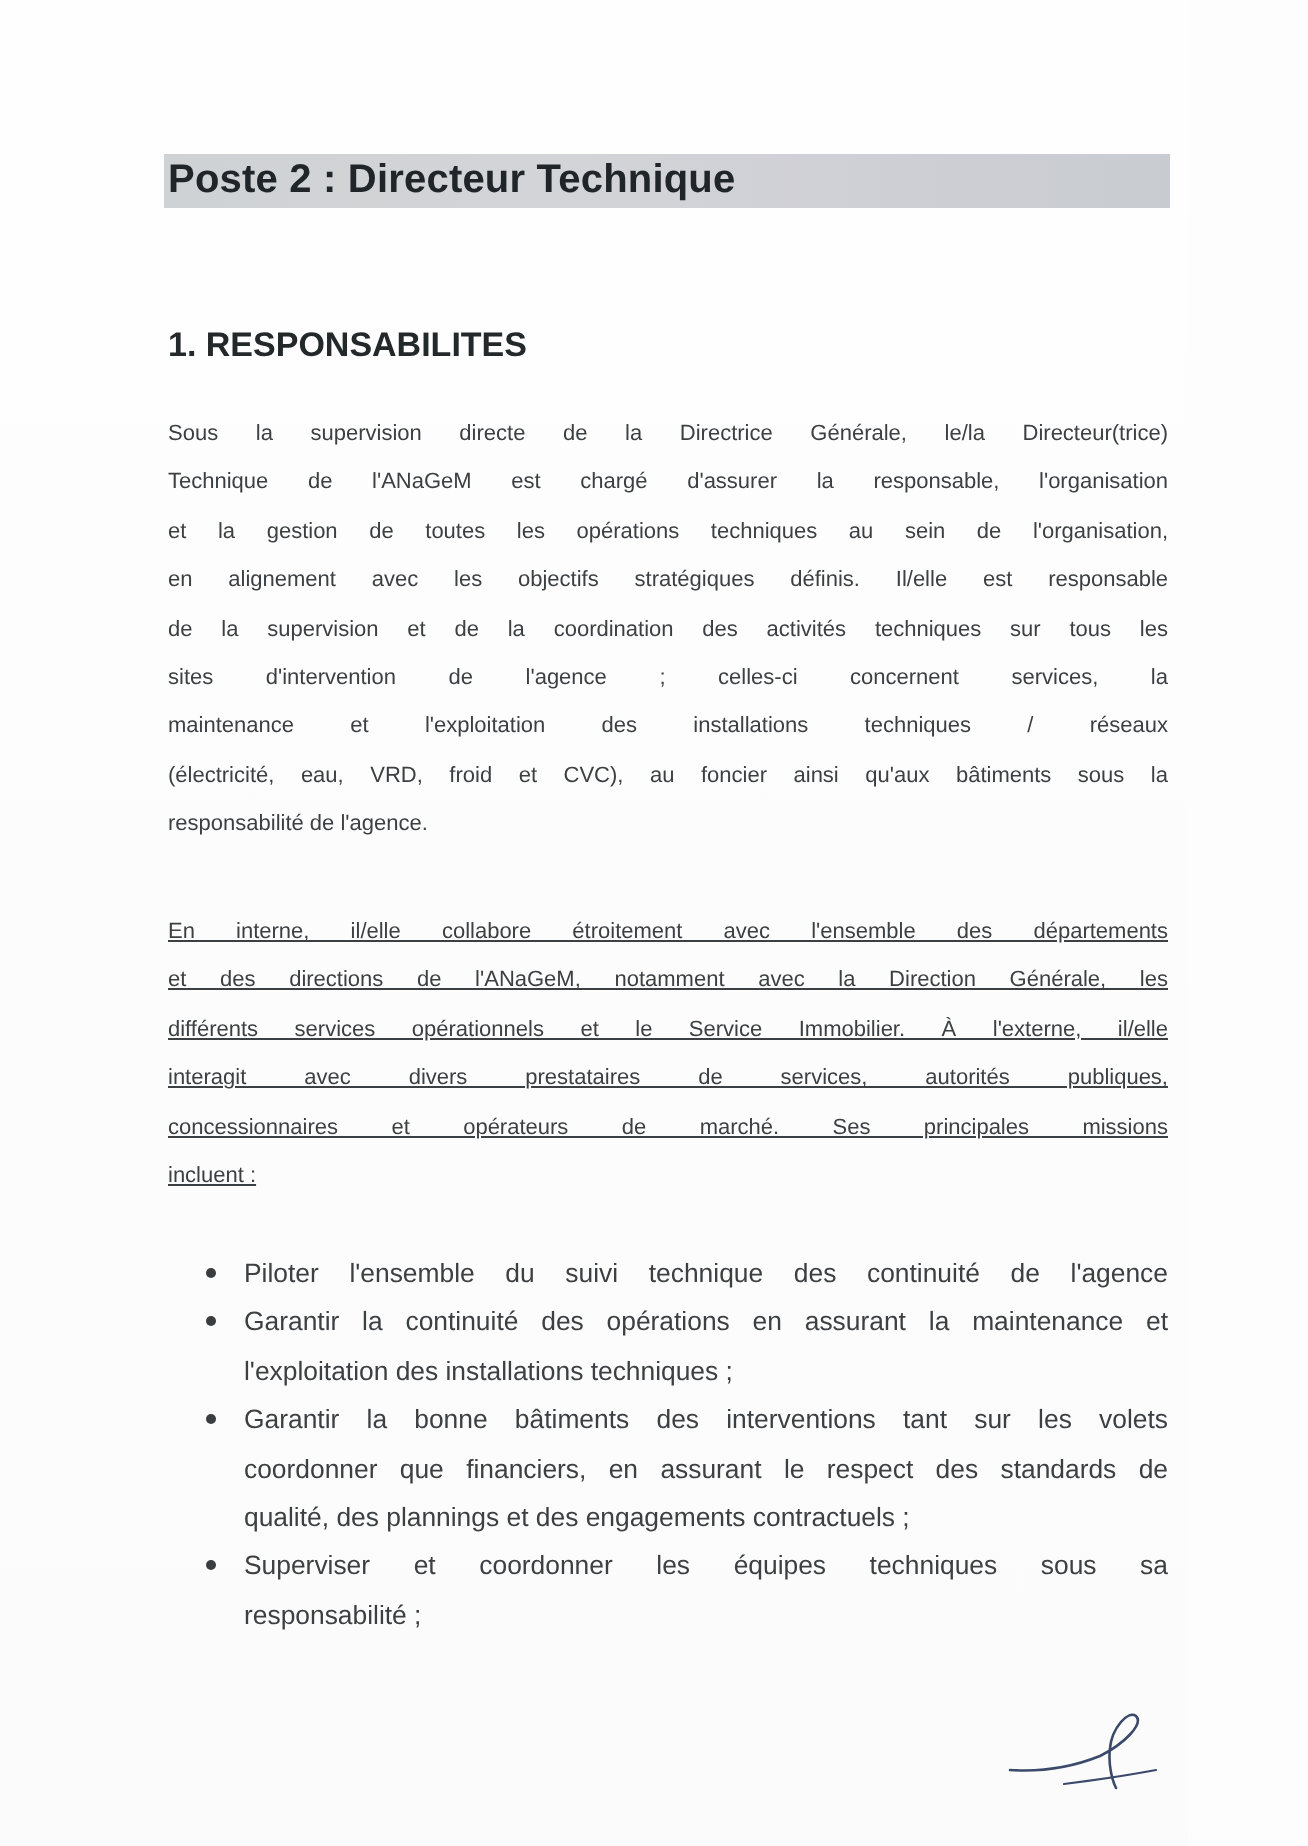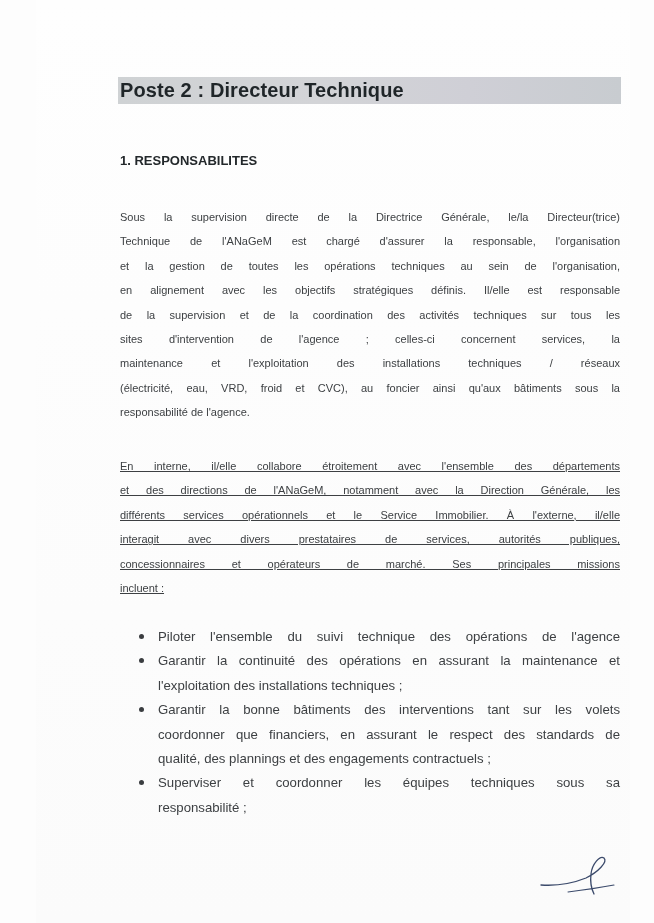--- a/index.html
+++ b/index.html
@@ -5,34 +5,33 @@
   html, body { margin: 0; padding: 0; }
   body {
     width: 654px; height: 923px; overflow: hidden;
     background: #fdfdfd;
     font-family: "Liberation Sans", sans-serif;
     position: relative;
   }
   .page {
     position: absolute; left: 0; top: 0; width: 594px; height: 923px;
     background: linear-gradient(180deg, #fefefe 0%, #fbfbfb 100%);
-    margin-left: 36px;
   }
   .title-band {
     position: absolute; left: 82px; top: 77px; width: 503px; height: 27px;
     background: linear-gradient(90deg, #cfd2d4 0%, #d3d4d7 40%, #cfcfd6 70%, #c8ccd0 100%);
   }
   .title {
     position: absolute; left: 84px; top: 77px;
     font-size: 20px; font-weight: bold; color: #1f2528;
     letter-spacing: 0.1px; line-height: 27px; white-space: nowrap;
   }
   .section-heading {
-    position: absolute; left: 84px; top: 152px;
-    font-size: 13px; font-weight: bold; color: #23282b;
+    position: absolute; left: 84px; top: 164px;
+    font-size: 17px; font-weight: bold; color: #23282b;
     line-height: 18px; white-space: nowrap;
   }
   .para {
     position: absolute; left: 84px; width: 500px;
     font-size: 11px; color: #3d4043; line-height: 24.4px;
   }
   .line { display: block; white-space: nowrap; height: 24.4px; }
   .line.justify { text-align: justify; text-align-last: justify; white-space: normal; }
   .para1 { top: 205px; }
   .para2 { top: 454px; text-decoration: underline; }
@@ -75,21 +74,21 @@
     <span class="line justify">et des directions de l'ANaGeM, notamment avec la Direction Générale, les</span>
     <span class="line justify">différents services opérationnels et le Service Immobilier. À l'externe, il/elle</span>
     <span class="line justify">interagit avec divers prestataires de services, autorités publiques,</span>
     <span class="line justify">concessionnaires et opérateurs de marché. Ses principales missions</span>
     <span class="line">incluent :</span>
   </div>
 
   <ul class="bullets">
     <li class="bullet">
       <span class="bullet-dot"></span>
-      <span class="line justify">Piloter l'ensemble du suivi technique des opérations de l'agence</span>
+      <span class="line justify">Piloter l'ensemble du suivi technique des continuité de l'agence</span>
     </li>
     <li class="bullet">
       <span class="bullet-dot"></span>
       <span class="line justify">Garantir la continuité des opérations en assurant la maintenance et</span>
       <span class="line">l'exploitation des installations techniques ;</span>
     </li>
     <li class="bullet">
       <span class="bullet-dot"></span>
       <span class="line justify">Garantir la bonne bâtiments des interventions tant sur les volets</span>
       <span class="line justify">coordonner que financiers, en assurant le respect des standards de</span>

